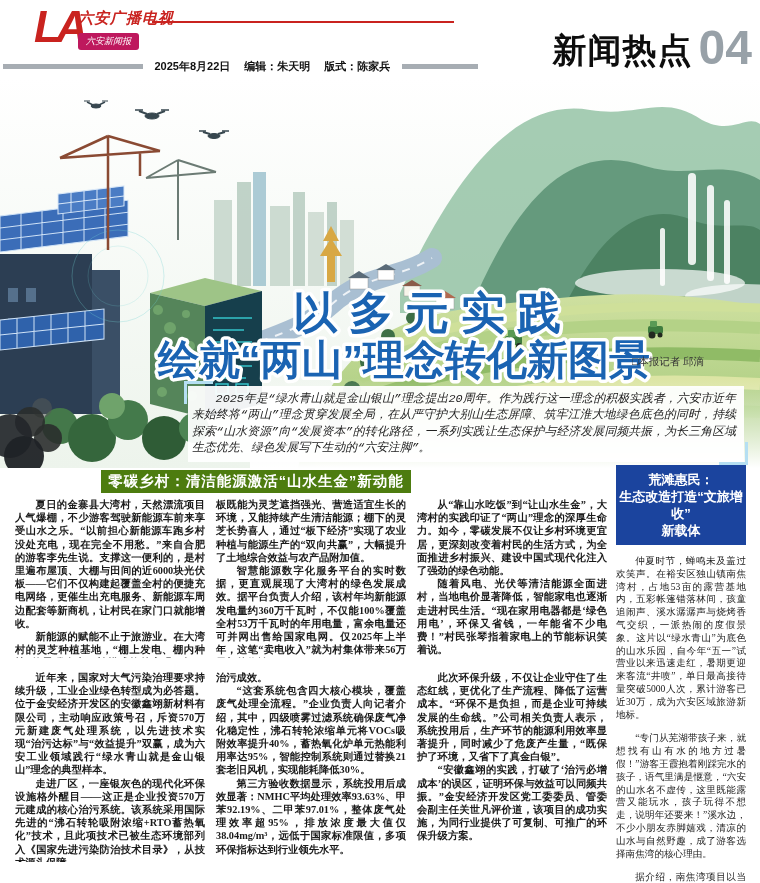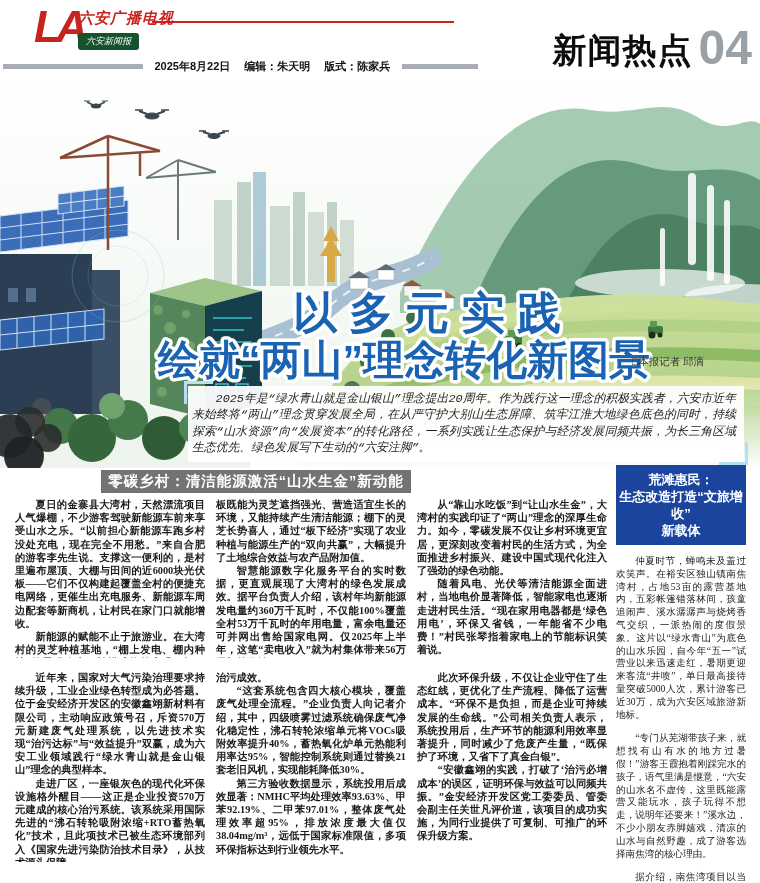--- a/index.html
+++ b/index.html
@@ -5,21 +5,21 @@
   html,body{margin:0;padding:0;background:#e8e8e8;}
   .page{position:relative;width:760px;height:883px;margin:0 auto;background:#fff;overflow:hidden;
         font-family:"Liberation Sans",sans-serif;}
 
   
   .masthead{position:absolute;left:0;top:0;width:760px;height:78px;}
   .logo-mark{position:absolute;left:34px;top:2px;font-size:44px;font-weight:900;color:#c9231f;
              letter-spacing:-5px;font-style:italic;font-family:"Liberation Sans",sans-serif;}
   .logo-name{position:absolute;left:78px;top:9px;font-size:15px;font-weight:bold;font-style:italic;
              color:#c9231f;font-family:"DejaVu Serif",serif;letter-spacing:1px;}
-  .logo-sub{position:absolute;left:78px;top:33px;font-size:9px;color:#fff;background:#14532d;
+  .logo-sub{position:absolute;left:78px;top:33px;font-size:9px;color:#fff;background:#be185d;
             padding:2px 8px;border-radius:3px;font-style:italic;}
   .red-rule{position:absolute;left:152px;top:21px;width:302px;height:2px;background:#c9231f;}
   .date-row{position:absolute;left:0;top:57px;height:12px;white-space:nowrap;}
   .gray-bar{display:inline-block;height:5px;background:#a7adb3;vertical-align:middle;}
   .gray-bar.b1{width:140px;margin-left:3px;}
   .gray-bar.b2{width:76px;}
   .date-text{display:inline-block;vertical-align:middle;font-size:11px;font-weight:bold;color:#111;
              margin:0 7px;}
   .date-text .sp{margin-left:14px;}
   .plate{position:absolute;right:8px;top:28px;display:flex;align-items:flex-end;}
@@ -44,21 +44,21 @@
   .intro::before{content:"";position:absolute;left:-4px;top:-5px;width:26px;height:20px;
                  border-left:3px solid #b5dff2;border-top:3px solid #b5dff2;}
   .intro::after{content:"";position:absolute;right:-4px;bottom:-3px;width:26px;height:20px;
                 border-right:3px solid #b5dff2;border-bottom:3px solid #b5dff2;}
   .intro p{margin:0;font-family:Liberation Mono, monospace;font-style:italic;
            font-size:11.8px;line-height:16.4px;color:#222;text-align:justify;text-indent:2em;}
 
   
   .content{position:absolute;left:0;top:462px;width:760px;bottom:0;}
   .main-left{position:absolute;left:15px;top:0;width:592px;}
-  .banner{width:310px;height:23px;background:#737373;color:#fff;text-align:center;
+  .banner{width:310px;height:23px;background:#4d7c0f;color:#fff;text-align:center;
           font-size:14.5px;line-height:23px;font-weight:bold;letter-spacing:1px;}
   .banner.s1{margin:8px 0 0 86px;}
   .banner.s2{margin:5px 0 0 82px;}
   .cols{display:flex;gap:11px;margin-top:5px;overflow:hidden;}
   .cols.c1{height:160px;}
   .cols.c2{height:191px;margin-top:13px;}
   .col{width:190px;font-weight:bold;}
   .col p{margin:0;font-family:"Liberation Serif","DejaVu Serif",serif;font-size:10.3px;
          line-height:13.2px;color:#1a1a1a;text-align:justify;text-indent:2em;}
   .col p.cont{text-indent:0;}

